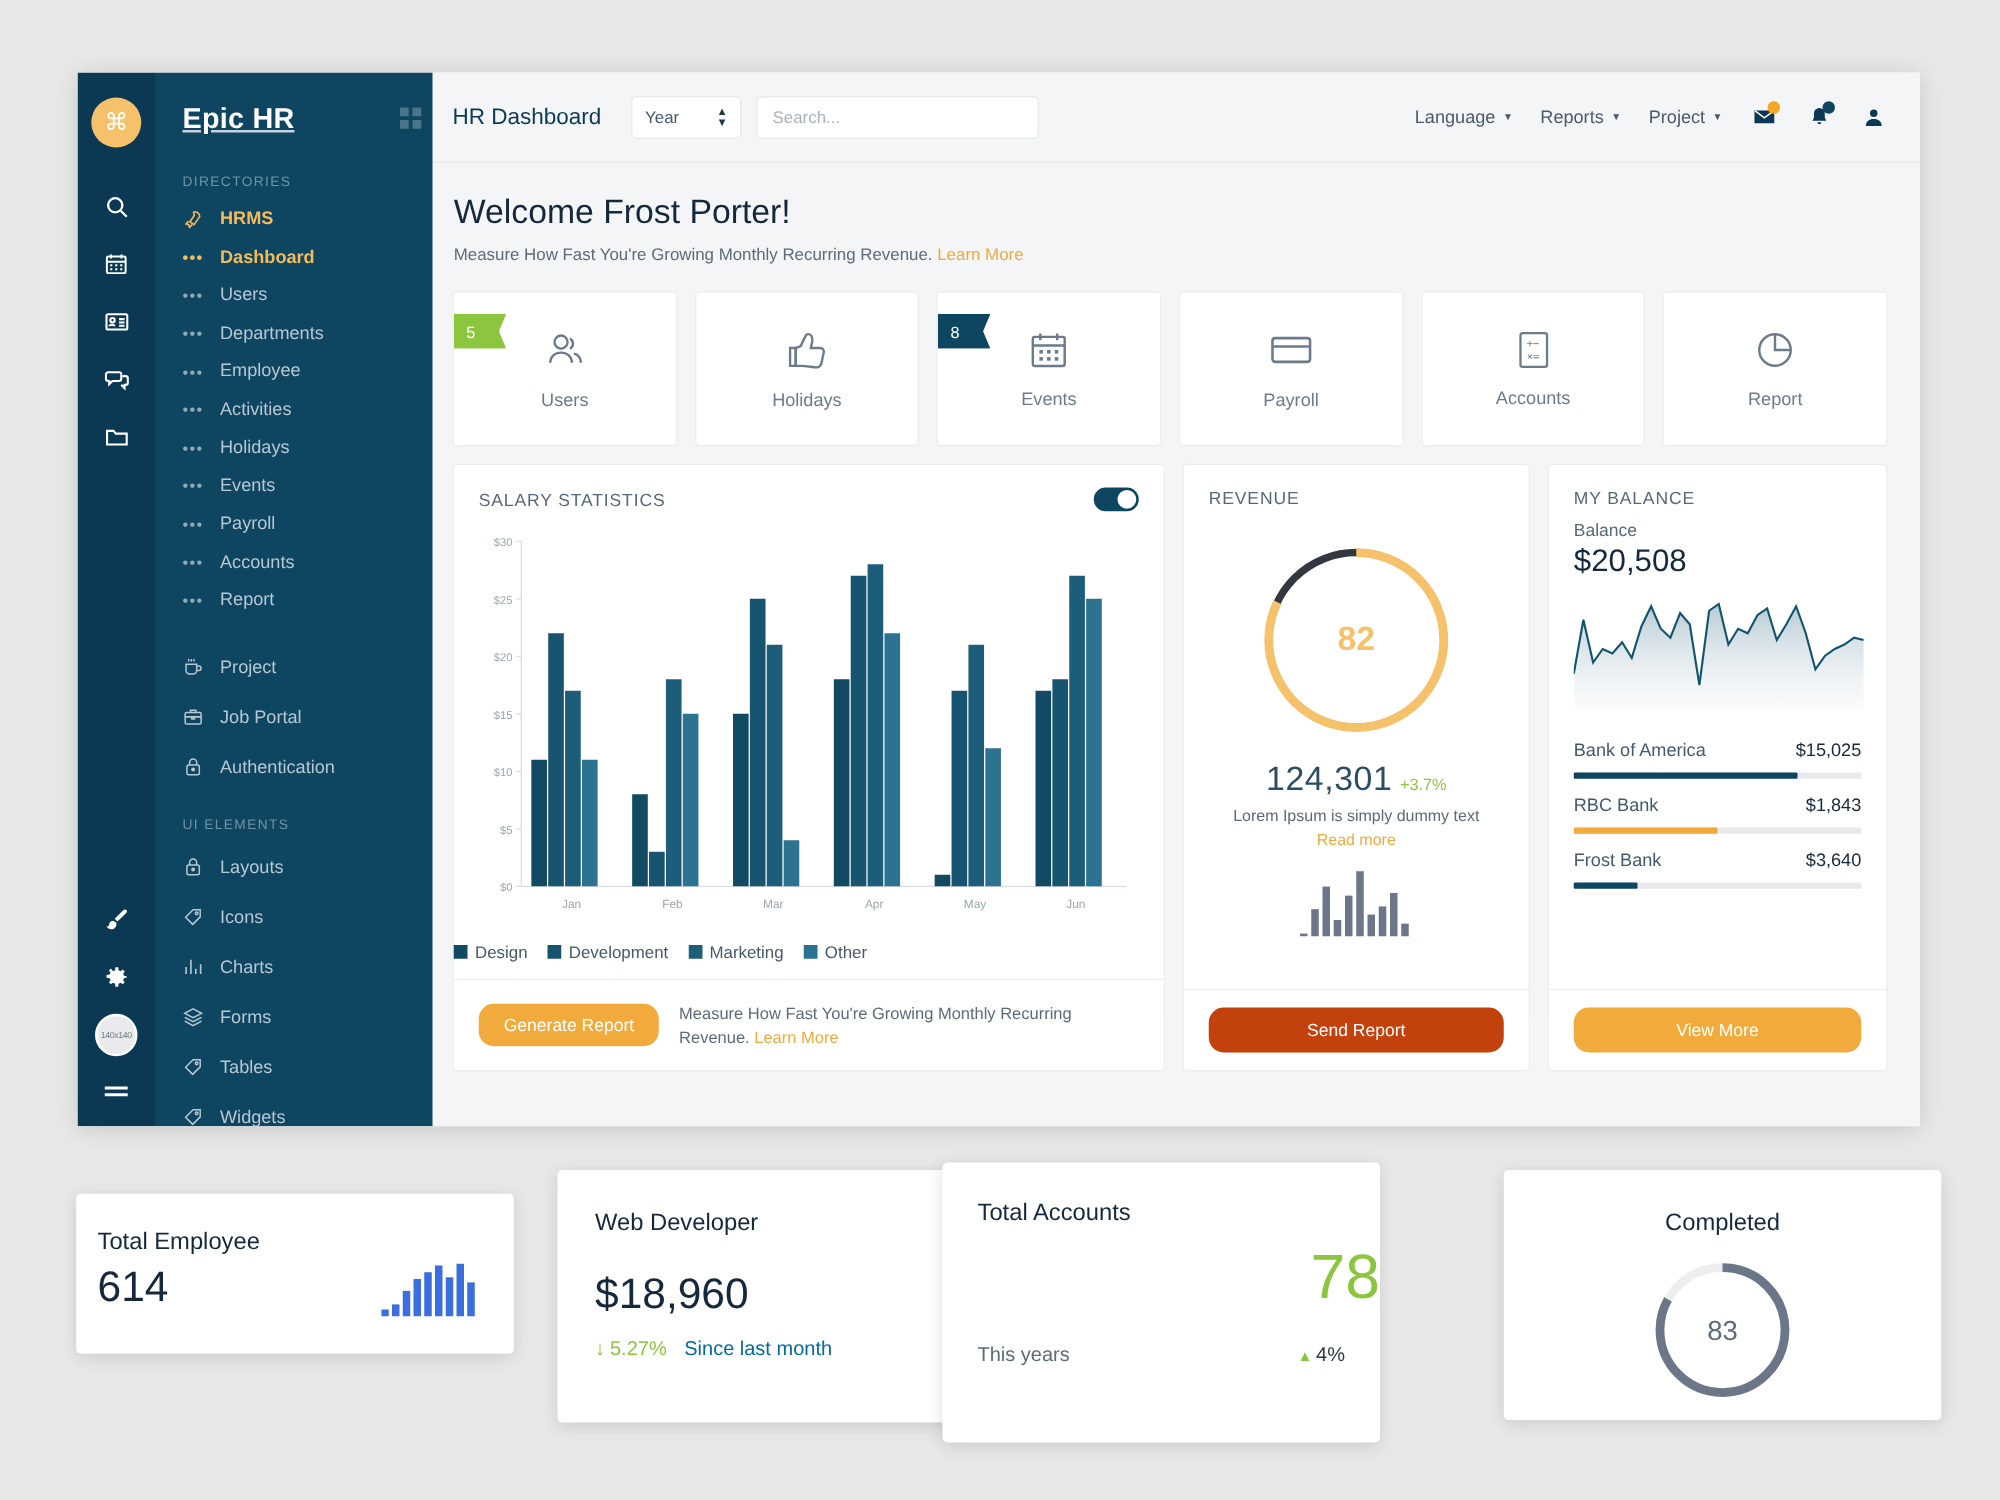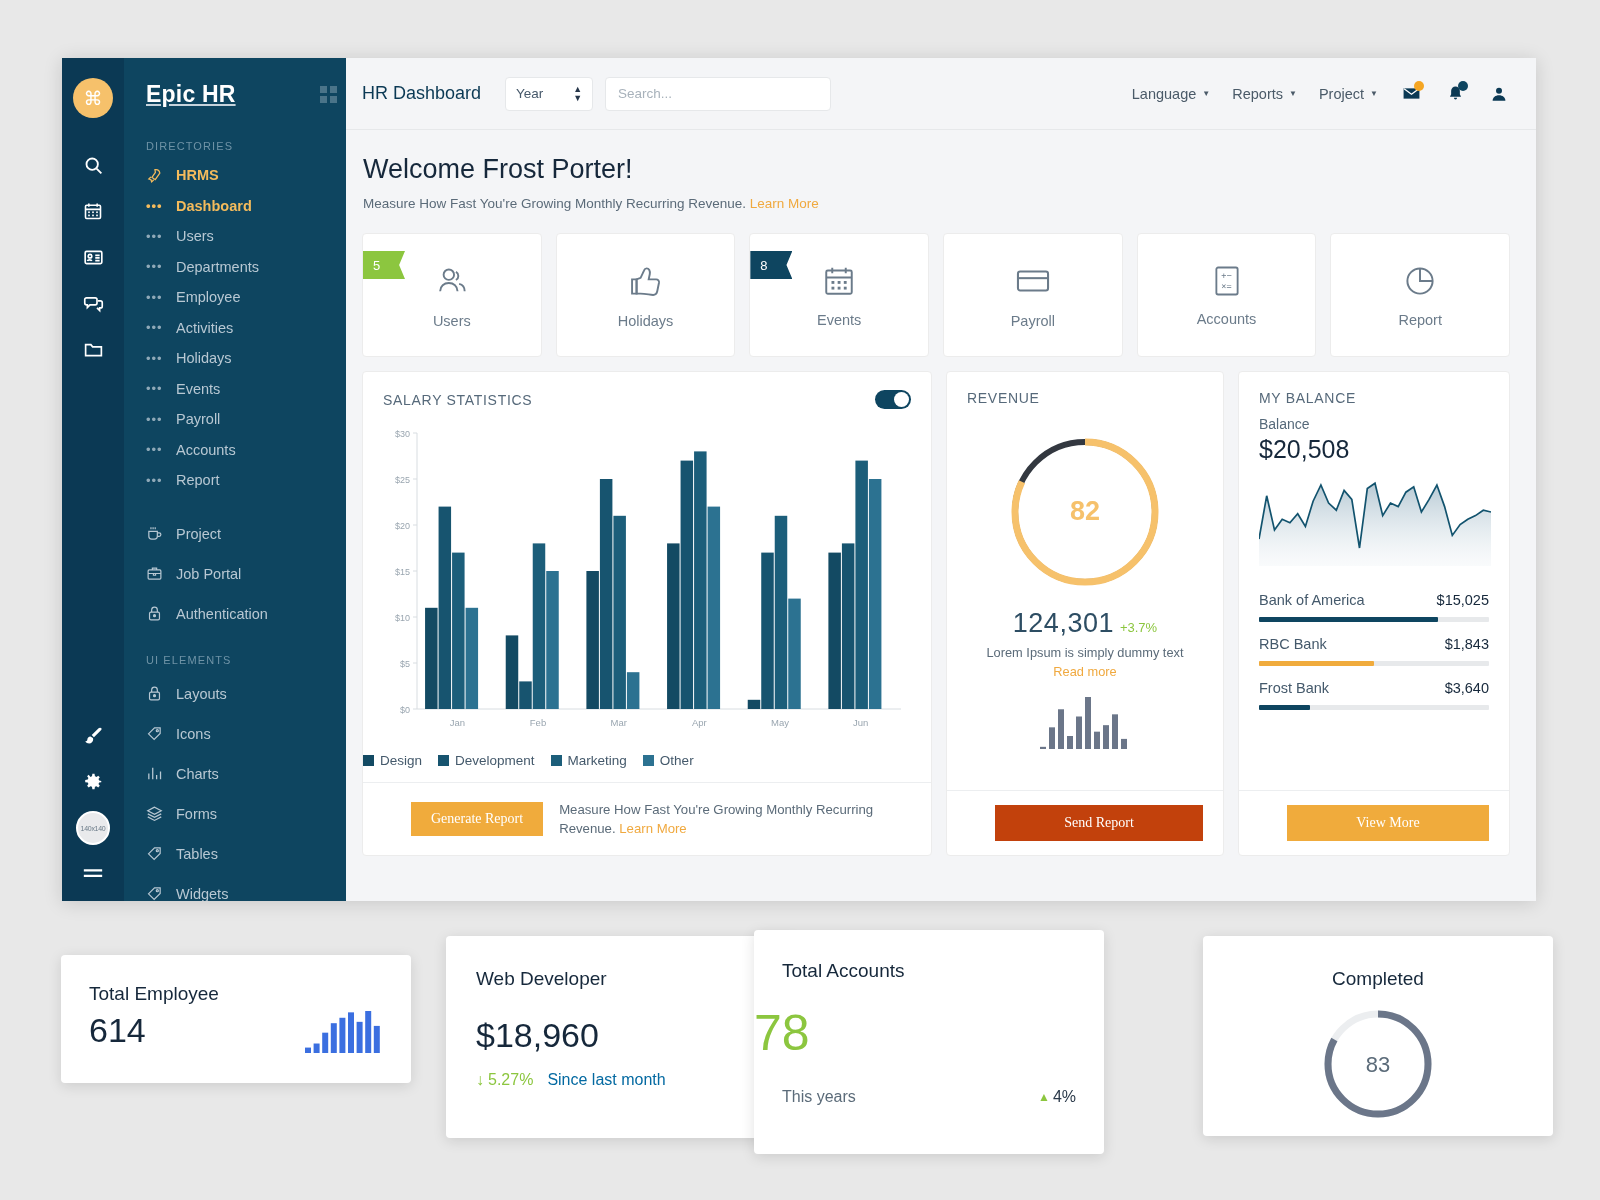--- a/index.html
+++ b/index.html
@@ -126,21 +126,21 @@
     position: relative;
   }
   .toggle i { position: absolute; right: 2px; top: 2px; width: 15px; height: 15px; border-radius: 50%; background: #fff; }
 
   .chart-wrap { flex: 1; padding: 8px 16px 0 10px; }
   .legend { display: flex; justify-content: flex-start; gap: 16px; padding: 6px 0 14px 0; }
   .lg { display: flex; align-items: center; gap: 6px; font-size: 13.5px; color: #44596b; }
   .lg i { width: 11px; height: 11px; display: block; }
 
   .card-ft { border-top: 1px solid #eceef0; padding: 17px 20px; display: flex; align-items: center; gap: 16px; }
-  .btn { border: none; border-radius: 0; color: #fff; font-size: 14px; font-family: Liberation Serif, serif; cursor: pointer; margin-left: 28px; }
+  .btn { border: none; border-radius: 12px; color: #fff; font-size: 14px; font-family: Liberation Sans, sans-serif; cursor: pointer; }
   .btn-amber { background: #f0ab3c; height: 34px; padding: 0 20px; }
   .btn-navy { background: #c2410c; height: 36px; width: 100%; }
   .btn-amber-full { background: #f0ab3c; height: 36px; width: 100%; }
   .ft-text { font-size: 13.2px; color: #5b6b79; line-height: 1.45; }
 
   .rev-body { flex: 1; padding: 6px 20px 4px 20px; display: flex; flex-direction: column; align-items: center; }
   .rev-num { font-size: 27px; color: #2d4d63; font-weight: 300; letter-spacing: .5px; }
   .rev-pct { font-size: 13px; color: #8cc63f; margin-left: 6px; }
   .rev-sub { font-size: 12.8px; color: #5b6b79; margin-top: 6px; }
   .rev-read { font-size: 12.8px; color: #f0a93f; margin-top: 4px; }
@@ -683,21 +683,21 @@
           <div class="card-ft" style="padding:14px 20px">
             <button class="btn btn-amber-full">View More</button>
           </div>
         </div>
       </div>
     </div>
   </div>
 </div>
 
 <div class="fcard f1">
-  <div style="padding:28px 0 0 28px">
+  <div style="padding:28px 0 0 17px">
     <div class="f-title">Total Employee</div>
     <div class="f-big" style="margin-top:6px">614</div>
   </div>
   <svg id="empbars" width="80" height="46" viewBox="0 0 80 46" style="position:absolute;right:26px;bottom:28px">
       <rect x="0" y="38.58064516129032" width="6" height="5.419354838709677" fill="#3b6fe0"></rect>
       <rect x="8.6" y="34.516129032258064" width="6" height="9.483870967741936" fill="#3b6fe0"></rect>
       <rect x="17.2" y="23.677419354838708" width="6" height="20.322580645161292" fill="#3b6fe0"></rect>
       <rect x="25.799999999999997" y="14.193548387096772" width="6" height="29.806451612903228" fill="#3b6fe0"></rect>
       <rect x="34.4" y="8.774193548387096" width="6" height="35.225806451612904" fill="#3b6fe0"></rect>
       <rect x="43" y="3.3548387096774164" width="6" height="40.645161290322584" fill="#3b6fe0"></rect>
@@ -716,21 +716,21 @@
       <span style="color:#8cc63f">5.27%</span>
       <span style="color:#0369a1;margin-left:10px">Since last month</span>
     </div>
   </div>
 </div>
 
 <div class="fcard f3">
   <div style="padding:30px 0 0 28px">
     <div class="f-title">Total Accounts</div>
   </div>
-  <div style="text-align:left;font-size:50px;color:#8cc63f;margin-top:22px">78</div>
+  <div style="text-align:right;font-size:50px;color:#8cc63f;margin-top:10px">78</div>
   <div style="display:flex;align-items:center;padding:26px 28px 0 28px">
     <span style="font-size:16px;color:#5b6b79">This years</span>
     <span style="margin-left:auto;display:flex;align-items:center;gap:3px;font-size:16px;color:#2b3a4a">
       <span style="color:#8cc63f;font-size:12px">▲</span>
       <span>4%</span>
     </span>
   </div>
 </div>
 
 <div class="fcard f4">

